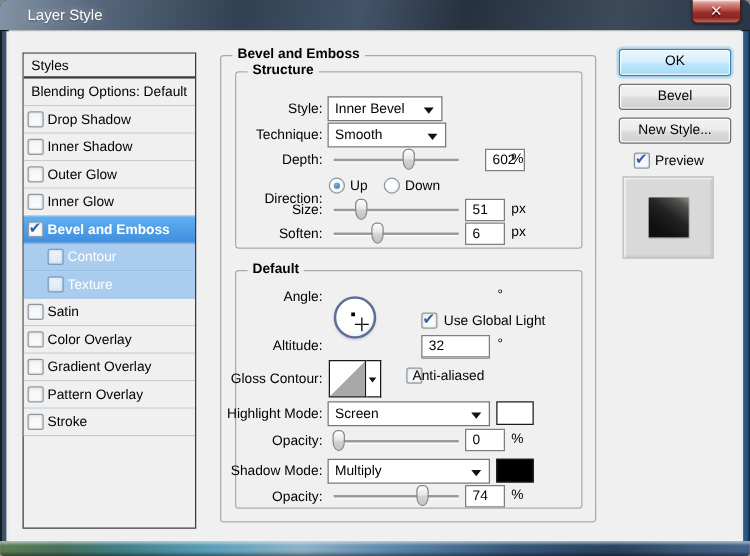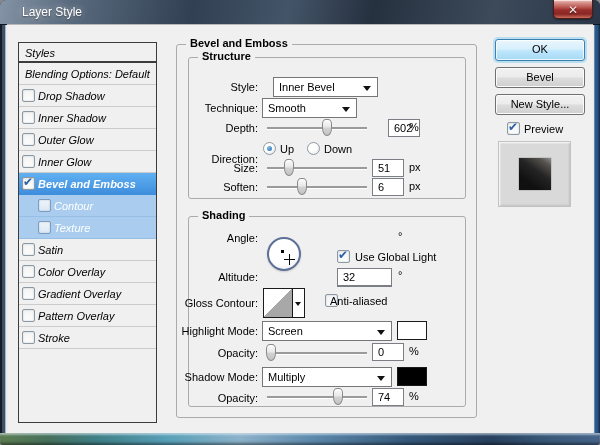--- a/index.html
+++ b/index.html
@@ -27,21 +27,21 @@
   .edge-bottom { position:absolute; left:0; top:433px; width:600px; height:12px;
     background:linear-gradient(90deg,#5d7d52 0%,#47705c 8%,#3f7f86 16%,#58a0b8 28%,#8cb2ca 40%,#5d89ac 52%,#35587a 68%,#28415e 82%,#3a5a7a 92%,#46648a 100%);
     box-shadow:inset 0 2px 2px rgba(230,240,248,.55), inset 0 -2px 3px rgba(0,0,0,.45); }
   .client { position:absolute; left:8px; top:25px; width:584px; height:408px;
     background:#f0f0f0; box-shadow:0 0 0 1px rgba(255,255,255,.7); }
 
   
   .sb-list { position:absolute; left:18px; top:42px; width:139px; height:381px;
     border:1px solid #3c3c3c; background:#f0f0f0; }
   .sb-row { position:relative; height:22px; line-height:22px; font-size:11px; color:#000;
-    border-bottom:1px solid #cbcbcb; background:#f0f0f0; padding-left:6px; cursor:default;font-style:italic; }
+    border-bottom:1px solid #cbcbcb; background:#f0f0f0; padding-left:6px; cursor:default; }
   .sb-header { height:20px; line-height:20px; border-bottom:2px solid #3c3c3c; }
   .sb-item { padding-left:19px; }
   .sb-item .cb { position:absolute; left:3px; top:4px; }
   .sb-sub { padding-left:35px; background:#a9ccef; color:#fff; border-bottom:1px solid #97bfe6; }
   .sb-sub .cb { left:19px; background:linear-gradient(#eef4fa,#dce9f6); border-color:#7d9cbd; }
   .sb-selected { background:linear-gradient(#60b0f2,#3f8edd); color:#fff; font-weight:bold;
     border-bottom:1px solid #3f8edd; }
 
   
   .cb { width:13px; height:13px; border:1px solid #8e98a0; border-radius:2px;
@@ -183,21 +183,21 @@
     </div>
   </div>
 
   <div class="groupbox" style="left:176px;top:44px;width:301px;height:374px;"></div>
   <div class="legend" style="left:186px;top:37px;">Bevel and Emboss</div>
 
   <div class="groupbox" style="left:188px;top:57px;width:278px;height:142px;"></div>
   <div class="legend" style="left:198px;top:50px;">Structure</div>
 
   <div class="lbl" style="top:81px;">Style:</div>
-  <div class="combo" style="left:273px;top:77px;width:105px;">
+  <div class="combo" style="left:262px;top:77px;width:92px;">
     <span>Inner Bevel</span>
     <span class="arr"></span>
   </div>
 
   <div class="lbl" style="top:102px;">Technique:</div>
   <div class="combo" style="left:262px;top:98px;width:95px;">
     <span>Smooth</span>
     <span class="arr"></span>
   </div>
 
@@ -222,21 +222,21 @@
   <div class="unit" style="left:409px;top:161px;">px</div>
 
   <div class="lbl" style="top:181px;">Soften:</div>
   <div class="track" style="left:267px;top:186px;">
     <span class="thumb" style="left: 35%;"></span>
   </div>
   <input class="tbox" style="left: 372px; top: 178px;" value="6">
   <div class="unit" style="left:409px;top:180px;">px</div>
 
   <div class="groupbox" style="left:188px;top:216px;width:278px;height:191px;"></div>
-  <div class="legend" style="left:198px;top:209px;">Shading</div>
+  <div class="legend" style="left:198px;top:209px;">Default</div>
 
   <div class="lbl" style="top:232px;">Angle:</div>
   <input class="tbox wide" style="left: 337px; top: 229px; margin-top: 40px;" value="-52">
   <div class="unit" style="left:398px;top:230px;">°</div>
   <div class="dial"></div>
   <div class="dial-dot"></div>
   <div class="crosshair"></div>
 
   <span class="cb" style="position:absolute;left:337px;top:250px;">
     <span class="check-glyph">✔</span>

